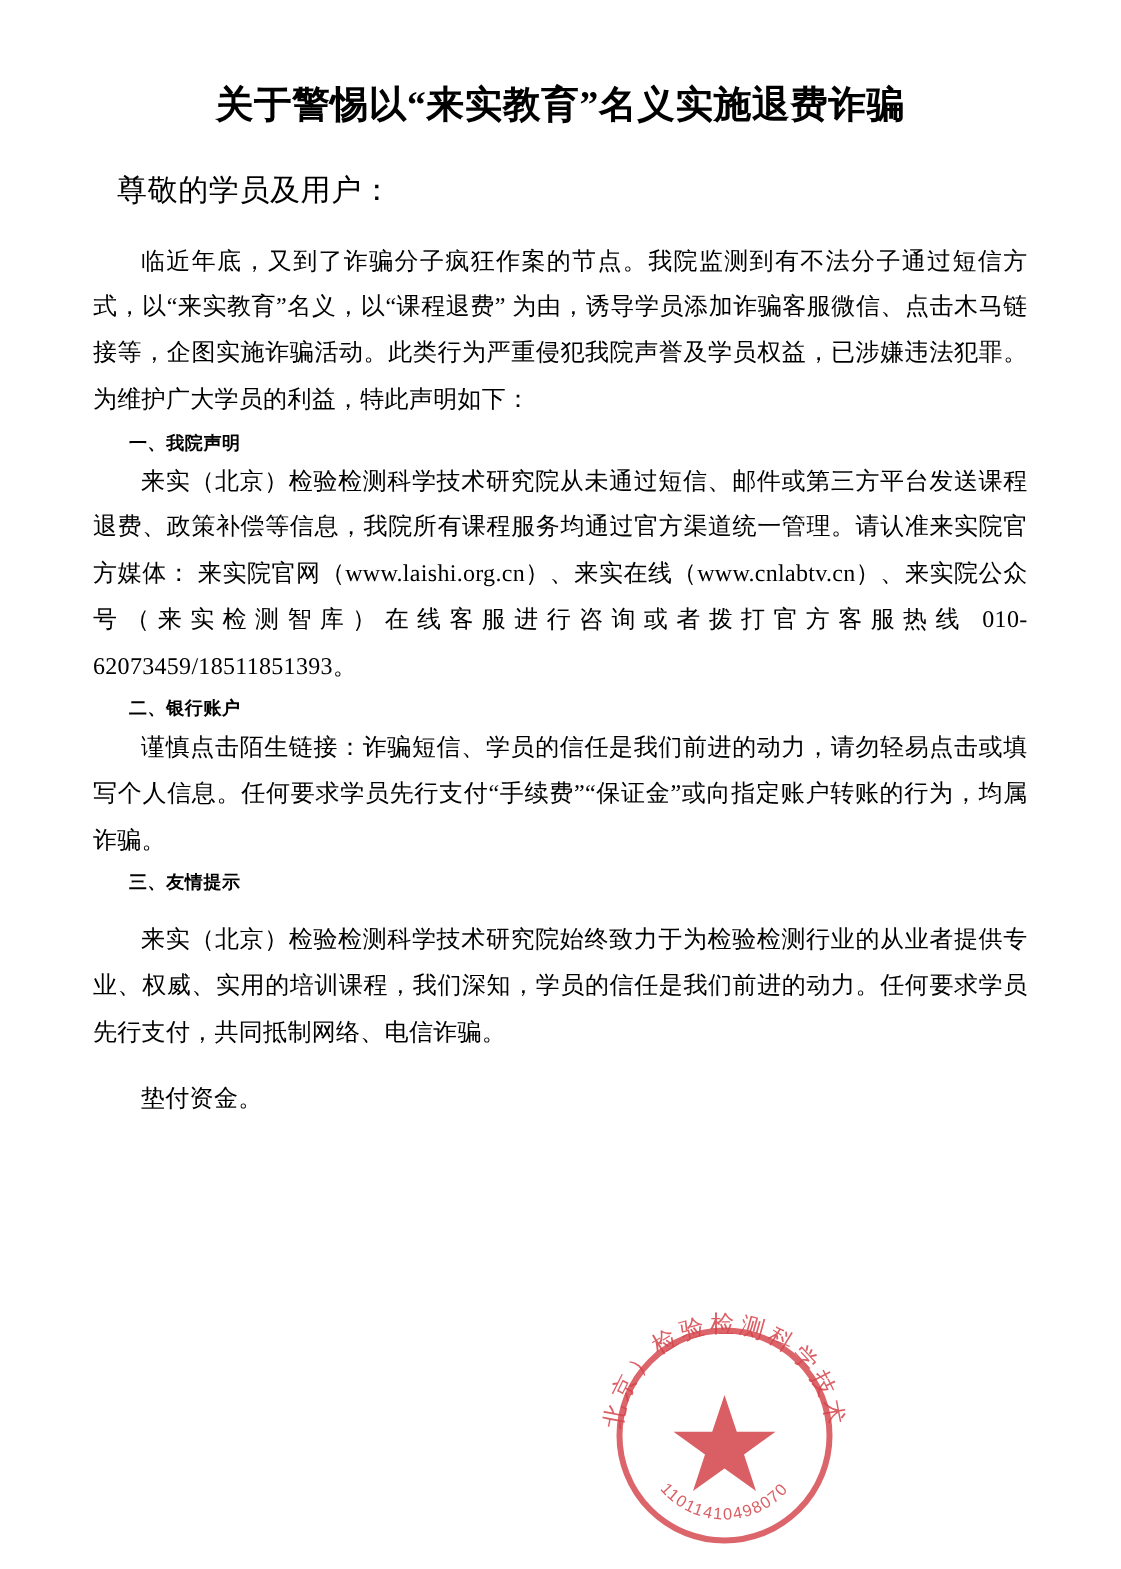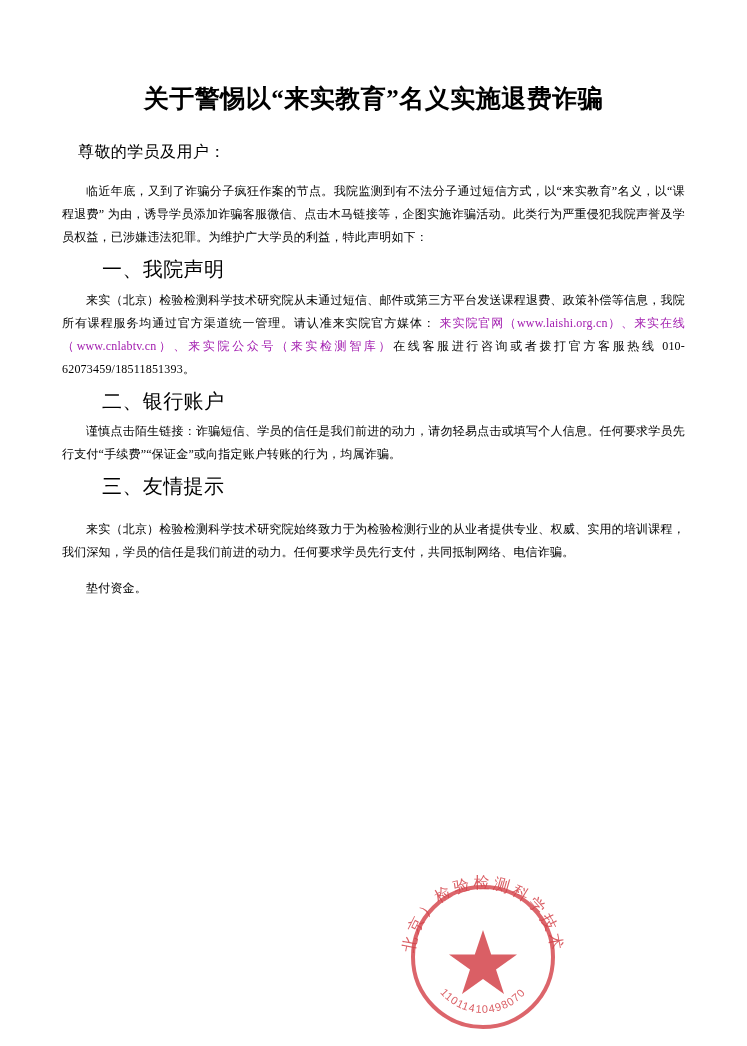--- a/index.html
+++ b/index.html
@@ -13,63 +13,63 @@
     position: relative;
     font-family: "Liberation Serif", "DejaVu Serif", serif;
     color: #000000;
     overflow: hidden;
   }
   .page {
     position: relative;
     width: 747px;
     height: 1046px;
     box-sizing: border-box;
-    padding: 80px 62px 0 62px;
+    padding: 52px 62px 0 62px;
   }
   .doc-title {
     text-align: center;
     font-weight: bold;
     font-size: 25px;
     line-height: 1.55;
     letter-spacing: 0.5px;
     margin: 0 0 18px 0;
     font-family: "Liberation Serif", "DejaVu Serif", serif;
   }
   .doc-title .line {
     display: block;
   }
   .salutation {
-    font-size: 16px;
+    font-size: 20px;
     line-height: 1.85;
     margin: 10px 0 14px 16px;
     letter-spacing: 0.4px;
   }
   p.body-par {
-    font-size: 12px;
+    font-size: 16px;
     line-height: 1.92;
     margin: 0 0 1px 0;
     text-align: justify;
     text-justify: inter-ideograph;
     text-indent: 2em;
     letter-spacing: 0.2px;
   }
   p.heading-par {
-    font-size: 20px;
+    font-size: 12px;
     line-height: 1.92;
     margin: 0;
     text-indent: 2em;
-    font-weight: normal;
+    font-weight: bold;
     letter-spacing: 0.4px;
   }
   p.blank-par {
     height: 12px;
     margin: 0;
   }
   .link {
-    color: #a21caf;
+    color: #000000;
     text-decoration: none;
   }
   .stamp {
     position: absolute;
     left: 394px;
     top: 868px;
     width: 178px;
     height: 178px;
     pointer-events: none;
   }

